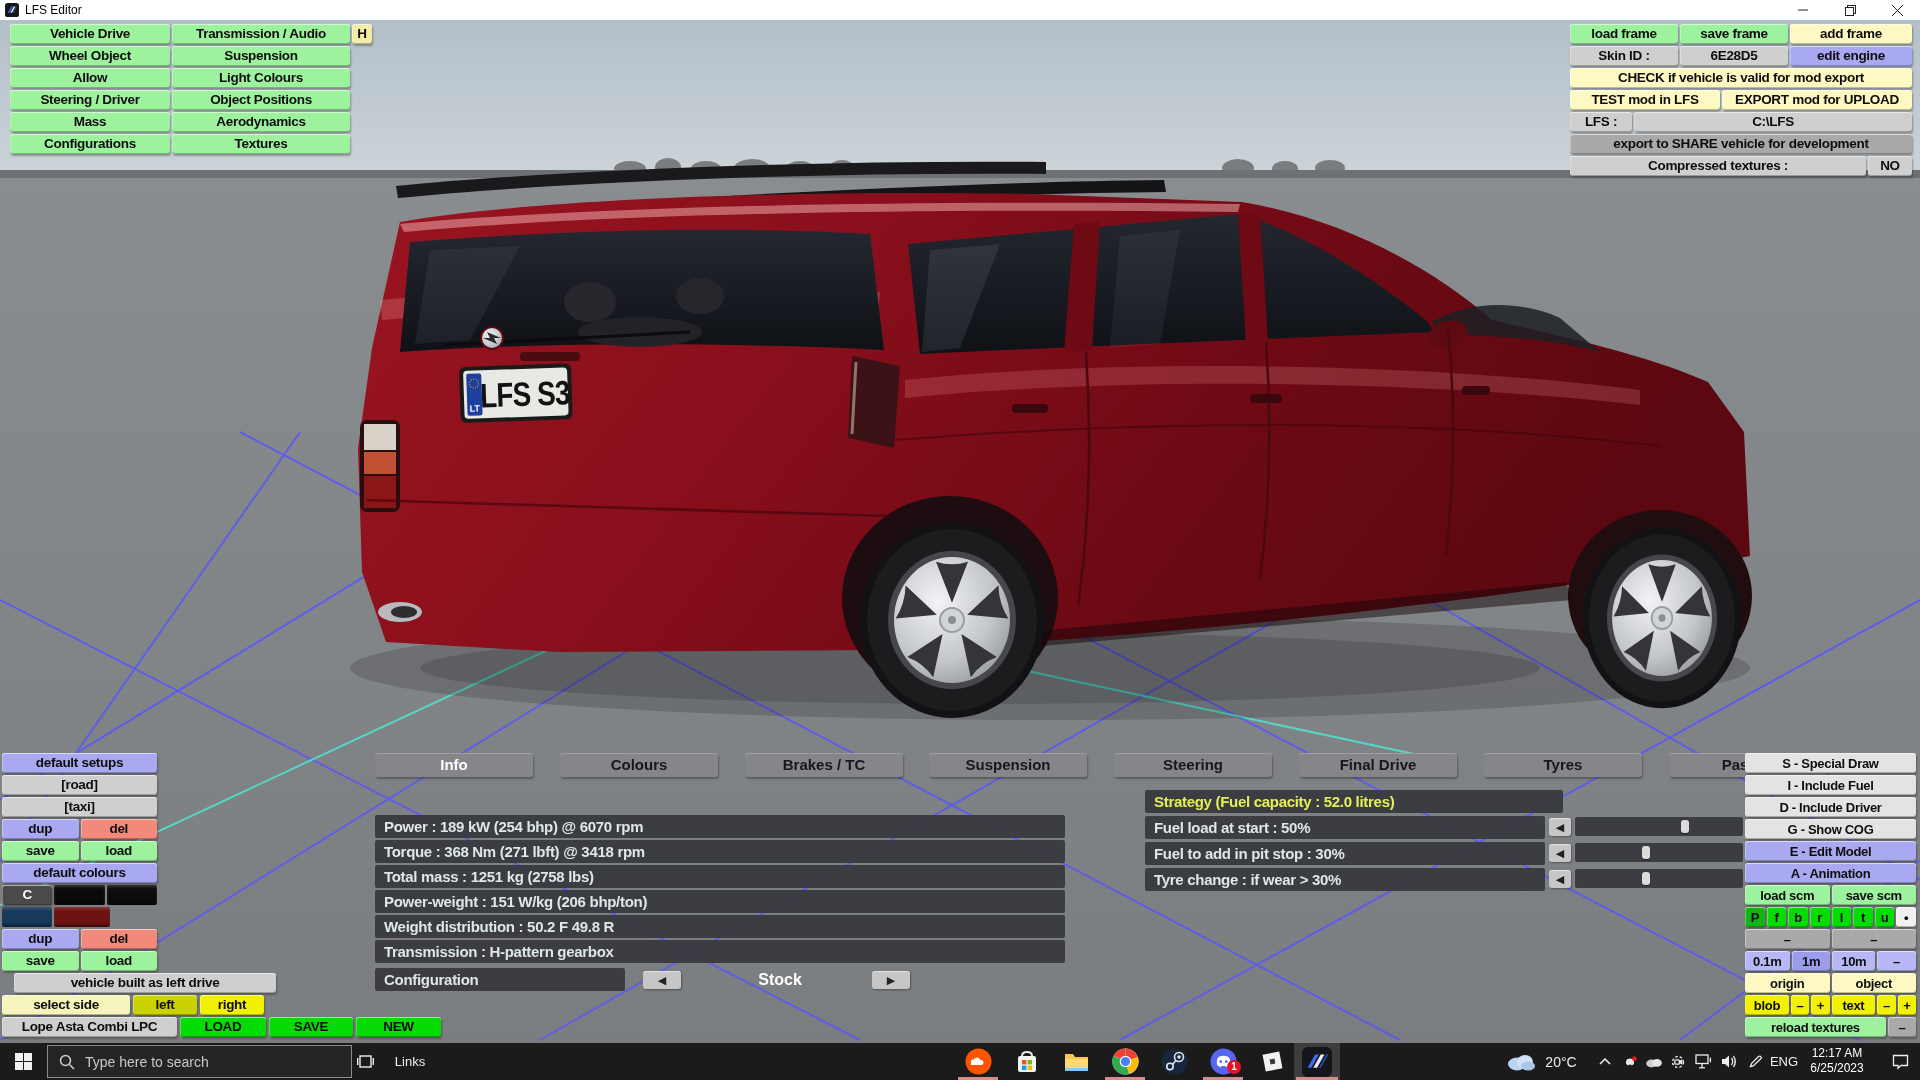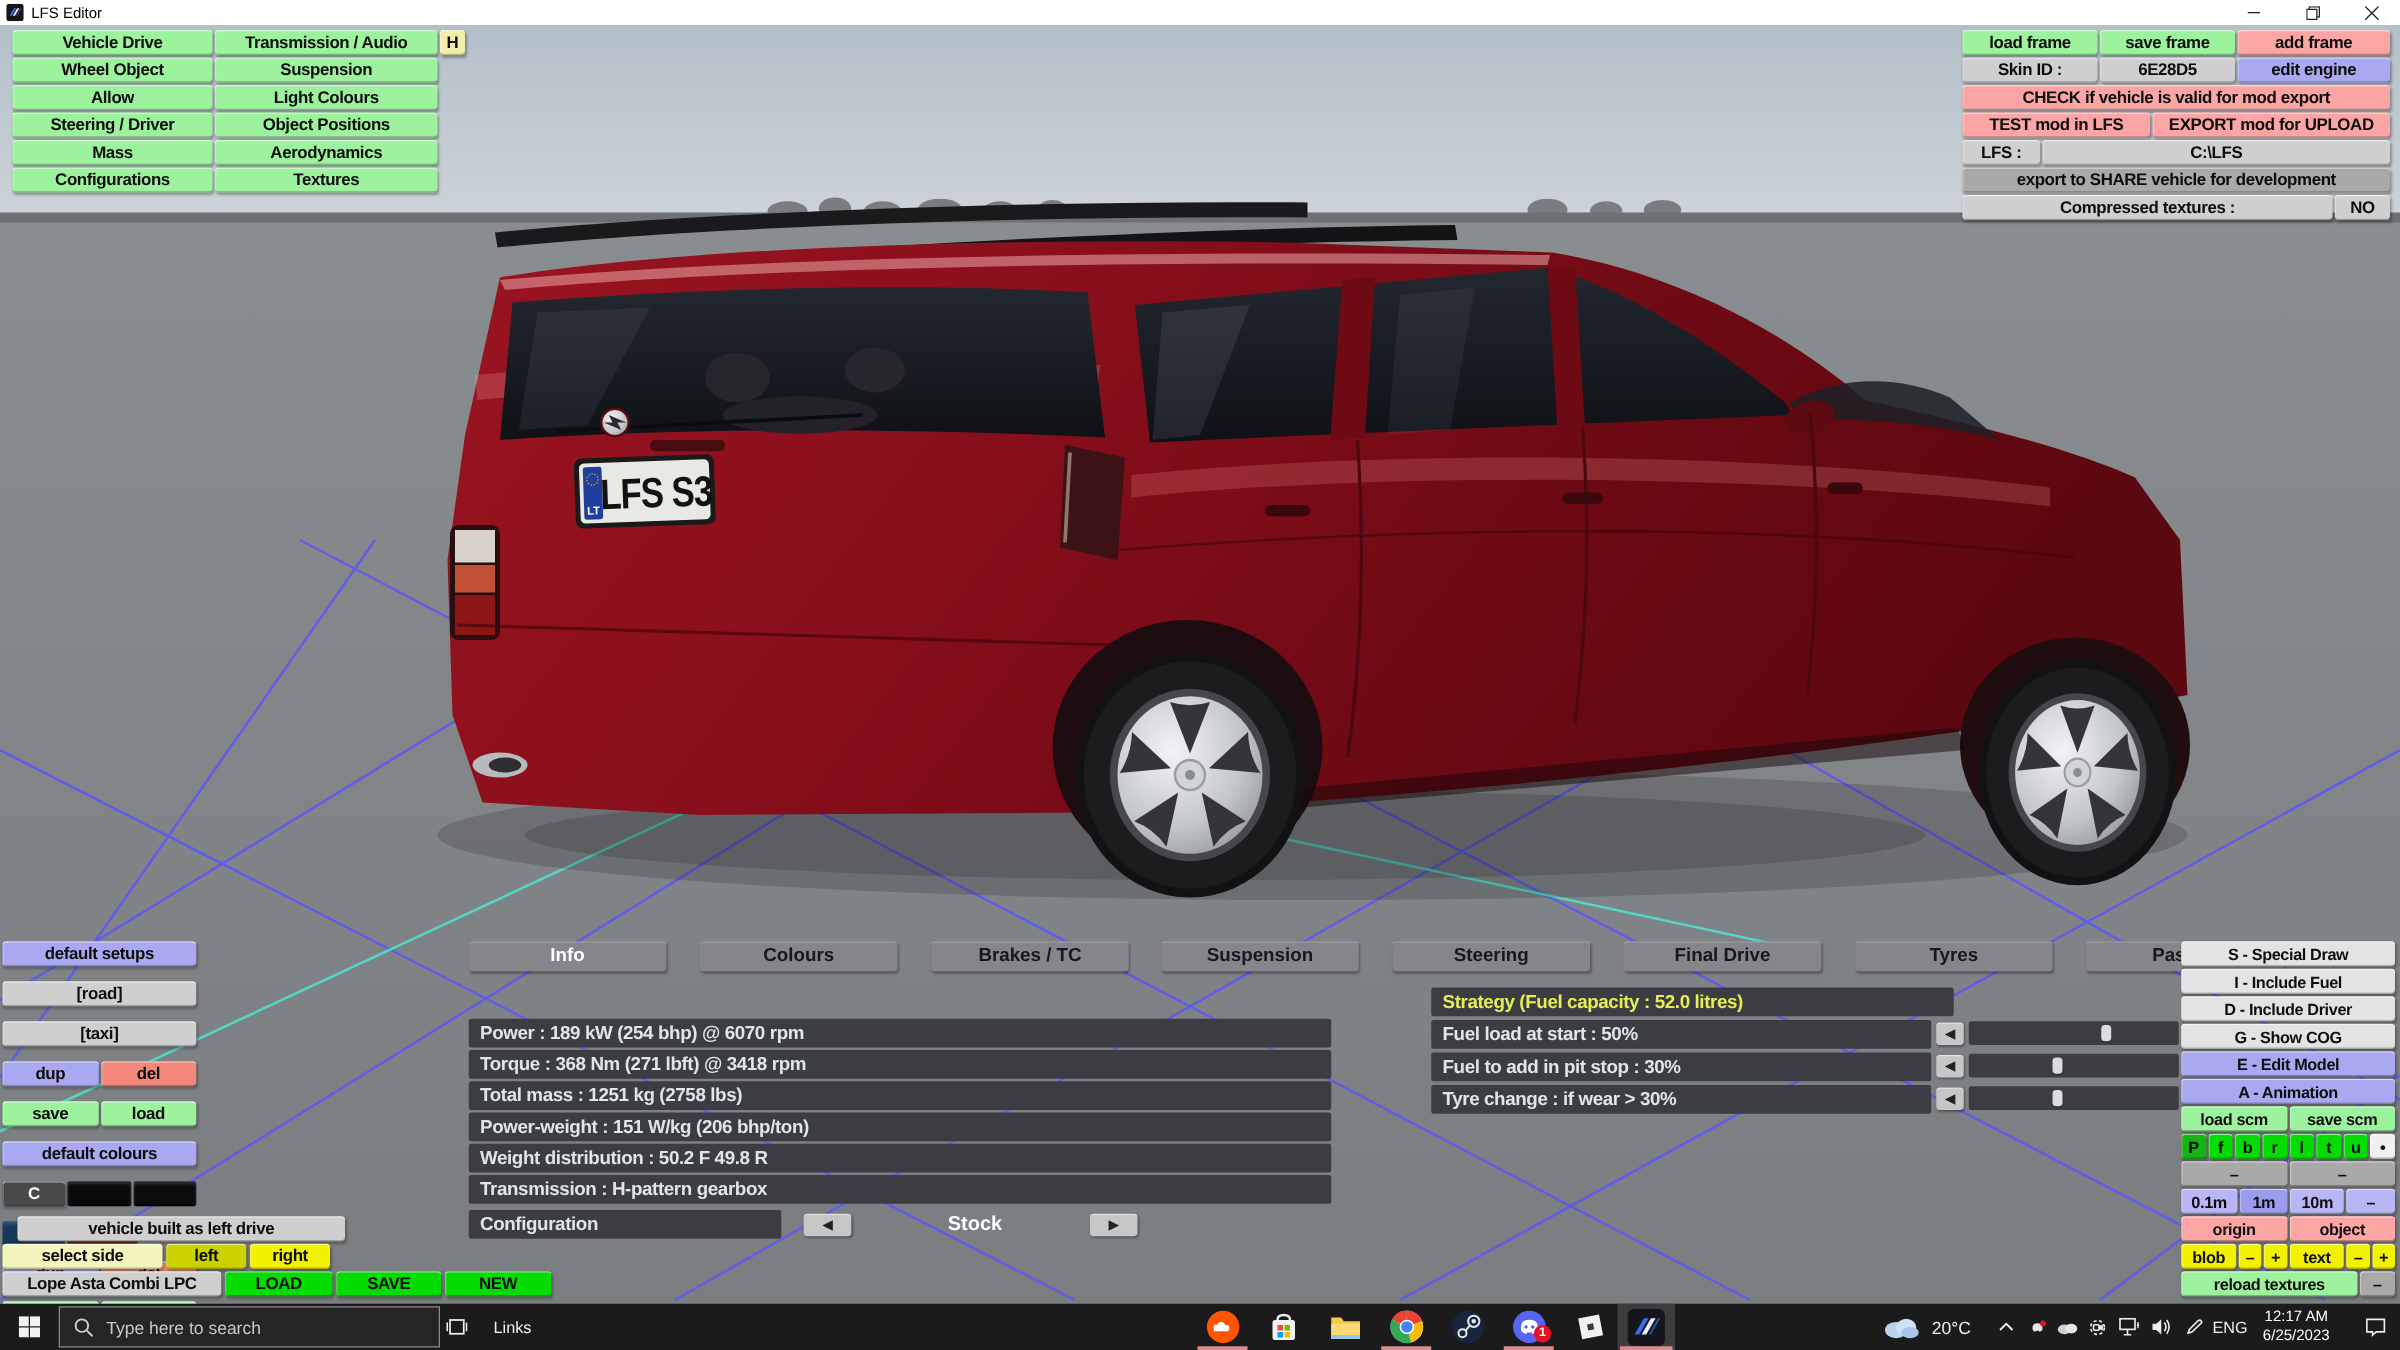--- a/index.html
+++ b/index.html
@@ -15,21 +15,21 @@
 
   
   #viewport{position:absolute;left:0;top:0;width:1920px;height:1080px;z-index:0;}
 
   
   .btn{position:relative;display:flex;align-items:center;justify-content:center;height:20px;
        font:700 13.5px/1 "Liberation Sans",sans-serif;letter-spacing:-.3px;color:#0d0d0d;border-radius:3px;
        box-shadow:inset 0 1px 0 rgba(255,255,255,.55),inset 1px 0 0 rgba(255,255,255,.3),
                   inset 0 -1px 0 rgba(0,0,0,.25),1px 2px 2px rgba(25,25,25,.35);
        white-space:nowrap;cursor:default;}
-  .green{background:#9df29d}.cyan{background:#fca5a5}.purple{background:#a9a9f2}
+  .green{background:#9df29d}.cyan{background:#fef9c3}.purple{background:#a9a9f2}
   .gray{background:#cfcfcf}.dgray{background:#a9a9a9}.lgray{background:#e3e3e3}
   .salmon{background:#f2897a}.vivid{background:#04dc04}.yellow{background:#f2f200}
   .olive{background:#ccd100}.paleyellow{background:#f4f4bc}.lpurple{background:#b7b7f5}
   .dpurple{background:#9c9cec}.hbtn{background:#f2eeaa}
   .dkgreen{background:#14b414}.white{background:#f0f0f0}
 
   
   #menu{position:absolute;left:10px;top:24px;z-index:3;display:grid;
         grid-template-columns:160px 178px 20px;grid-auto-rows:20px;gap:2px;}
 
@@ -56,21 +56,21 @@
 
   
   #rightpanel{position:absolute;left:1745px;top:753px;width:171px;z-index:4;
               display:flex;flex-direction:column;gap:2px;}
   .rrow{display:flex;gap:2px;}
   .rrow .btn{flex:1;}
   #rightpanel .btn{font-size:13px;}
 
   
   #leftpanel{position:absolute;left:2px;top:753px;width:155px;z-index:4;
-             display:flex;flex-direction:column;gap:12px;}
+             display:flex;flex-direction:column;gap:2px;}
   .lrow{display:flex;gap:2px;}
   .lrow .btn{flex:1;}
   .swatch{height:20px;border-radius:2px;
           box-shadow:inset 0 2px 3px rgba(255,255,255,.18),inset 0 -2px 3px rgba(0,0,0,.5);}
   #bottomleft{position:absolute;left:2px;top:973px;z-index:4;}
   #bottomleft .btn{position:absolute;height:20px;}
 
   
   #taskbar{position:absolute;left:0;top:1043px;width:1920px;height:37px;background:#1b1b1b;z-index:7;}
   .tb{position:absolute;top:0;height:37px;display:flex;align-items:center;justify-content:center;}

